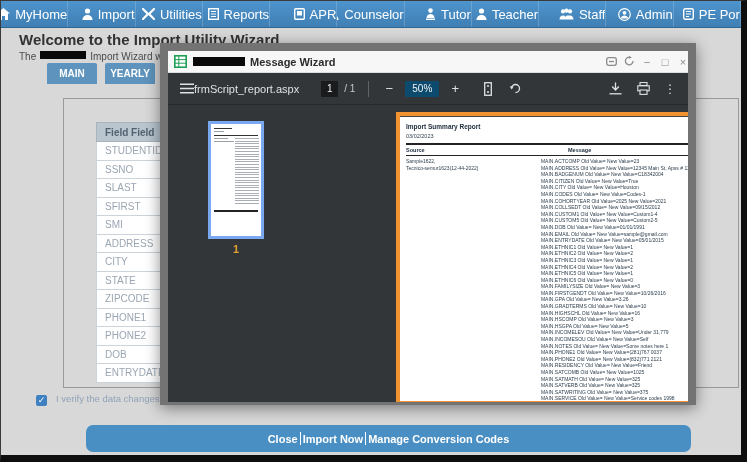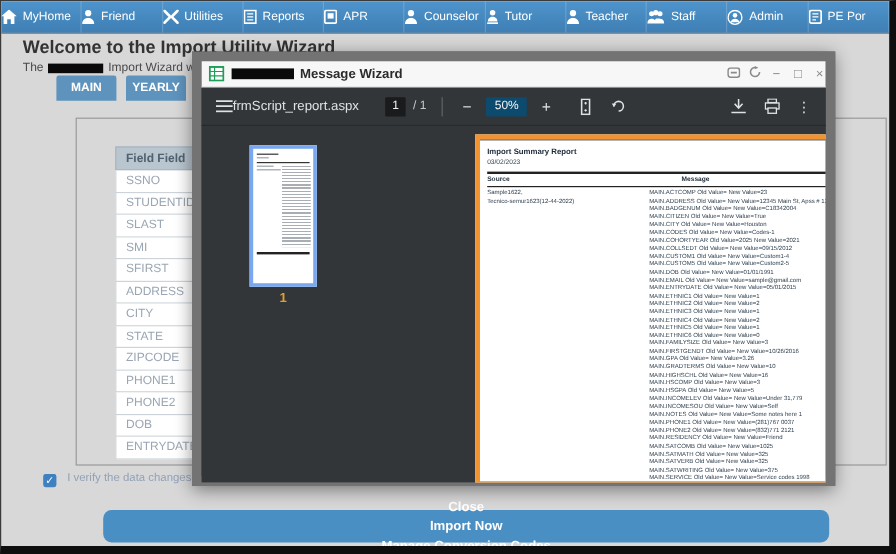--- a/index.html
+++ b/index.html
@@ -4,48 +4,48 @@
 <style>
   * { margin:0; padding:0; box-sizing:border-box; }
   body { font-family:"Liberation Sans", sans-serif; background:#888; }
   #screen { position:relative; width:747px; height:462px; background:#d8d8d8; overflow:hidden;
             border-top:1px solid #3a3a3a; border-left:1px solid #3a3a3a;
             border-right:6px solid #0e0e0e; border-bottom:7px solid #0e0e0e; }
 
   
   .nav { position:absolute; left:0; top:0; width:740px; height:27px; display:flex;
          background:linear-gradient(#4e94cc,#3f7fb4); border-bottom:1px solid #2e6692; }
-  .nav-item { flex:1; display:flex; align-items:center; justify-content:flex-start; gap:5px;
-              color:#fff; font-size:10px; white-space:nowrap; overflow:hidden;
+  .nav-item { flex:1; display:flex; align-items:center; justify-content:flex-end; gap:5px;
+              color:#fff; font-size:13px; white-space:nowrap; overflow:hidden;
               border-right:1px solid rgba(255,255,255,.18); cursor:pointer; }
   .nav-item svg { flex:none; }
 
   
   .page-title { position:absolute; left:18px; top:30px; font-size:15px; font-weight:bold; color:#333; }
-  .page-sub   { position:absolute; left:18px; top:50px; font-size:10px; color:#4a4a4a; display:flex; align-items:center; gap:4px; }
+  .page-sub   { position:absolute; left:18px; top:50px; font-size:10px; color:#4a4a4a; display:flex; align-items:flex-start; gap:4px; }
   .redact     { display:inline-block; background:#0a0a0a; }
   .tabs { position:absolute; left:30px; top:62px; display:flex; gap:8px;padding-left:16px; }
   .tab  { width:50px; height:21px; background:#5e93bd; color:#fff; font-size:10px; font-weight:bold;
           display:flex; align-items:center; justify-content:center; border-radius:2px 2px 0 0; cursor:pointer; }
 
   .field-box { position:absolute; left:62px; top:97px; width:676px; height:290px; border:1px solid #9a9a9a; }
   .field-table { position:absolute; left:95px; top:121px; width:120px; font-size:10px; }
   .ft-header { height:20px; line-height:20px; padding-left:8px; background:#b9c5cf; color:#50626f;
                font-weight:bold; border:1px solid #a8b4be; }
   .ft-row { height:18.5px; line-height:18.5px; padding-left:8px; background:#fff; color:#9aa6b3;
             border:1px solid #ccd4da; border-top:none; cursor:pointer; }
 
   .verify { position:absolute; left:35px; top:392px; width:690px; display:flex; gap:9px; }
   .checkbox { flex:none; width:11px; height:11px; margin-top:2px; background:#3e80c0; border-radius:2px;
               color:#fff; font-size:9px; line-height:11px; text-align:center; cursor:pointer; }
   .verify-text { font-size:9.5px; line-height:12px; color:#91a2b8; }
 
   .footer { position:absolute; left:85px; top:424px; width:605px; height:27px; background:#4a8fc3;
             border-radius:7px; display:flex; align-items:center; justify-content:center; gap:2px;
-            color:#fff; font-size:11px; font-weight:bold;flex-direction:column; }
+            color:#fff; font-size:11px; font-weight:bold; }
   .footer .act { cursor:pointer; }
   .fsep { width:1px; height:13px; background:#fff; }
 
   
   .modal { position:absolute; left:159px; top:42px; width:536px; height:362px;
            border:8px solid #737373; background:#323639; box-shadow:0 3px 14px rgba(0,0,0,.45); }
   .m-title { height:22px; background:#f7f7f7; display:flex; align-items:center; padding:0 6px;
              overflow:hidden; border-bottom:1px solid #ddd; }
   .m-title .t-redact { width:52px; height:9px; background:#0a0a0a; margin:0 5px 0 6px; }
   .m-title .t-text { font-size:11px; font-weight:bold; color:#2b2b2b; white-space:nowrap; }
@@ -96,21 +96,21 @@
       <svg width="13" height="12" viewBox="0 0 13 12">
           <path d="M6.5 0 L13 5.5 H11 V12 H8 V8 H5 V12 H2 V5.5 H0 Z" fill="#fff"></path>
         </svg>
       <span>MyHome</span>
     </div>
     <div class="nav-item">
       <svg width="11" height="12" viewBox="0 0 11 12">
           <circle cx="5.5" cy="3" r="2.6" fill="#fff"></circle>
           <path d="M0.5 12 C0.5 8.5 3 7 5.5 7 C8 7 10.5 8.5 10.5 12 Z" fill="#fff"></path>
         </svg>
-      <span>Friend</span>
+      <span>Import</span>
     </div>
     <div class="nav-item">
       <svg width="13" height="12" viewBox="0 0 13 12">
           <path d="M1 1 L5.5 5.5 M7.5 6.5 L12 11 M12 1 L7.5 5.5 M5.5 6.5 L1 11" stroke="#fff" stroke-width="2.2" stroke-linecap="round"></path>
         </svg>
       <span>Utilities</span>
     </div>
     <div class="nav-item">
       <svg width="11" height="12" viewBox="0 0 11 12">
           <rect x="0.7" y="0.7" width="9.6" height="10.6" fill="none" stroke="#fff" stroke-width="1.4"></rect>
@@ -184,25 +184,25 @@
     <div class="tab">MAIN</div>
     <div class="tab">YEARLY</div>
     <div class="tab"></div>
   </div>
 
   <div class="field-box"></div>
   <div class="field-table">
     <div class="ft-header">Field Field</div>
     <div>
 
-    <div class="ft-row">SSNO</div>
-        <div class="ft-row">STUDENTID</div>
+    <div class="ft-row">STUDENTID</div>
+        <div class="ft-row">SSNO</div>
         <div class="ft-row">SLAST</div>
+        <div class="ft-row">SFIRST</div>
         <div class="ft-row">SMI</div>
-        <div class="ft-row">SFIRST</div>
         <div class="ft-row">ADDRESS</div>
         <div class="ft-row">CITY</div>
         <div class="ft-row">STATE</div>
         <div class="ft-row">ZIPCODE</div>
         <div class="ft-row">PHONE1</div>
         <div class="ft-row">PHONE2</div>
         <div class="ft-row">DOB</div>
         <div class="ft-row">ENTRYDATE</div>
       </div>
   </div>

